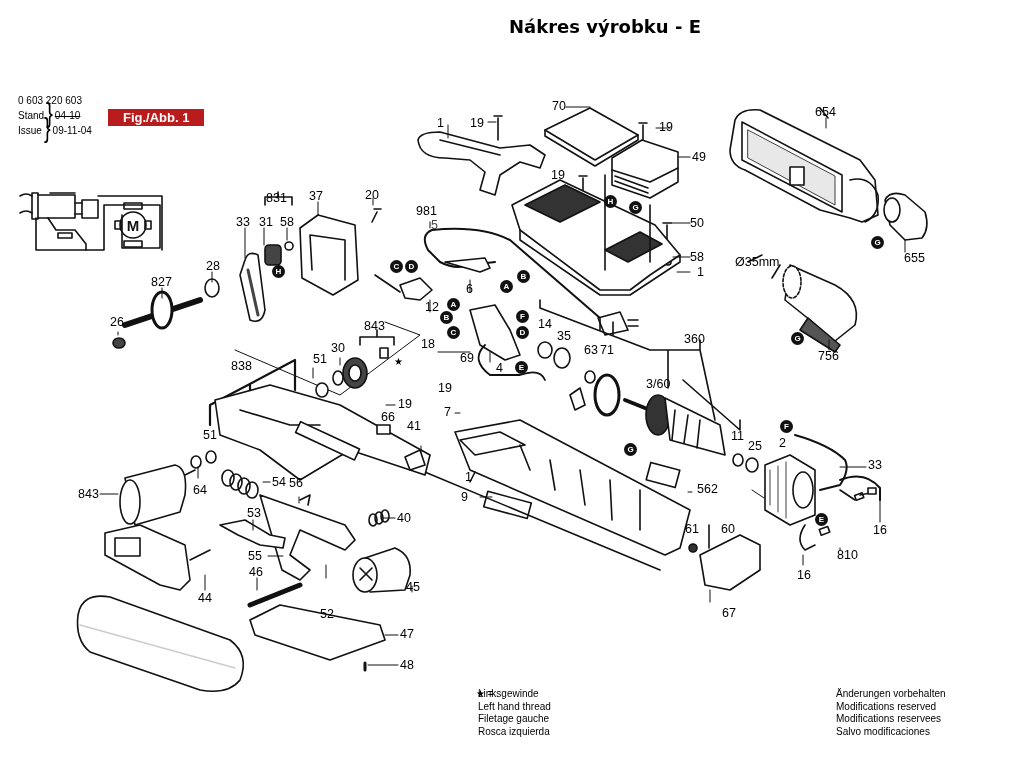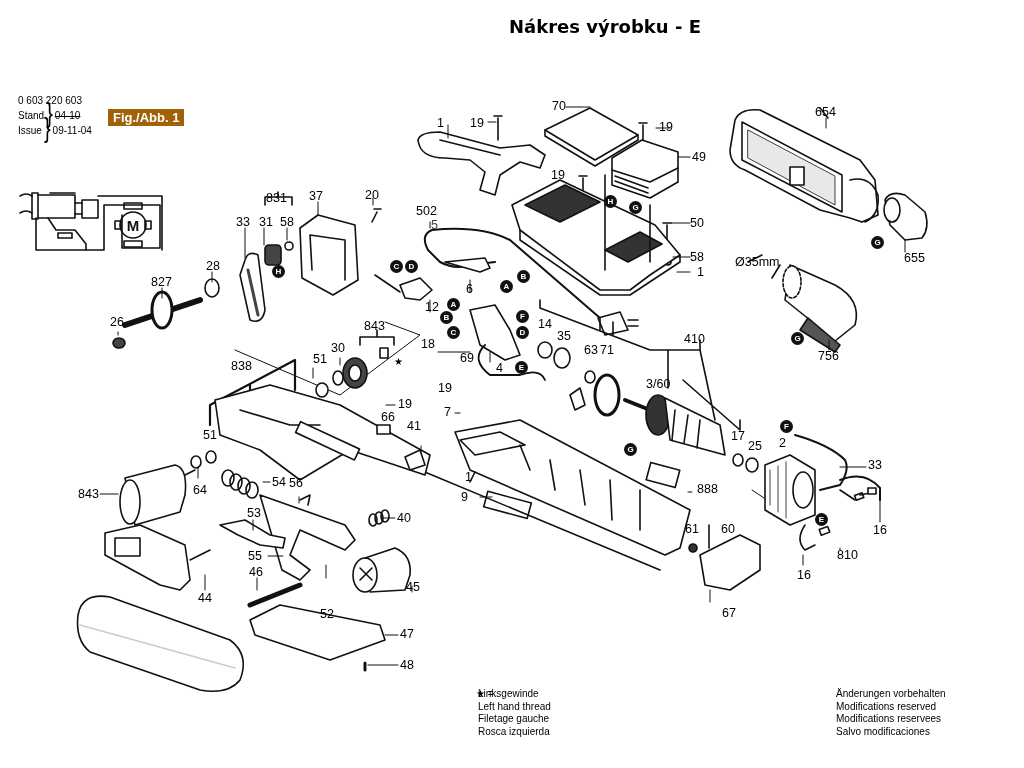--- a/index.html
+++ b/index.html
@@ -4,22 +4,22 @@
 <style>
   html, body { margin:0; padding:0; background:#ffffff; }
   body { width:1024px; height:768px; position:relative; overflow:hidden;
          font-family:"Liberation Sans", sans-serif; color:#000; }
   #title { position:absolute; left:0; width:1210px; top:16px; text-align:center;
            font-family:"DejaVu Sans", sans-serif; font-weight:bold; font-size:18px; }
   #docinfo { position:absolute; left:18px; top:95px; font-size:10px; line-height:12px; }
   #docinfo .row { white-space:nowrap; }
   #docinfo .brace { display:inline-block; font-size:20px; line-height:10px; transform:scaleY(1.4); margin:0 2px; }
   #docinfo .strike { text-decoration:line-through; }
-  #figbadge { position:absolute; left:108px; top:109px; background:#a16207; color:#fff;
-              font-weight:bold; font-size:13px; padding:1px 5px; }
+  #figbadge { position:absolute; left:108px; top:109px; background:#b91c1c; color:#fff;
+              font-weight:bold; font-size:13px; padding:1px 15px; }
   #diagram { position:absolute; left:0; top:0; }
   .lbl { position:absolute; font-size:12.5px; font-weight:normal; white-space:nowrap; line-height:13px; }
   .ref { position:absolute; width:13px; height:13px; border-radius:50%; background:#111; color:#fff;
          font-size:8px; font-weight:bold; text-align:center; line-height:13px; }
   .legend { position:absolute; font-size:10px; line-height:12.5px; }
   #legend-left { left:478px; top:688px; }
   #legend-left .star { position:absolute; left:-2px; top:0; }
   #legend-left .lines { }
   #legend-right { left:836px; top:688px; }
 </style>
@@ -284,39 +284,39 @@
 <div class="lbl" style="left:818px;top:350px">756</div>
 <div class="lbl" style="left:266px;top:192px">831</div>
 <div class="lbl" style="left:309px;top:190px">37</div>
 <div class="lbl" style="left:365px;top:189px">20</div>
 <div class="lbl" style="left:236px;top:216px">33</div>
 <div class="lbl" style="left:259px;top:216px">31</div>
 <div class="lbl" style="left:280px;top:216px">58</div>
 <div class="lbl" style="left:206px;top:260px">28</div>
 <div class="lbl" style="left:151px;top:276px">827</div>
 <div class="lbl" style="left:110px;top:316px">26</div>
-<div class="lbl" style="left:416px;top:205px">502</div>
+<div class="lbl" style="left:416px;top:205px">981</div>
 <div class="lbl" style="left:431px;top:219px;color:#444">5</div>
 <div class="lbl" style="left:466px;top:283px">6</div>
 <div class="lbl" style="left:425px;top:301px">12</div>
 <div class="lbl" style="left:364px;top:320px">843</div>
 <div class="lbl" style="left:421px;top:338px">18</div>
 <div class="lbl" style="left:460px;top:352px">69</div>
 <div class="lbl" style="left:496px;top:362px">4</div>
 <div class="lbl" style="left:538px;top:318px">14</div>
 <div class="lbl" style="left:557px;top:330px">35</div>
 <div class="lbl" style="left:584px;top:344px">63</div>
 <div class="lbl" style="left:600px;top:344px">71</div>
-<div class="lbl" style="left:684px;top:333px">410</div>
+<div class="lbl" style="left:684px;top:333px">360</div>
 <div class="lbl" style="left:646px;top:378px">3/60</div>
-<div class="lbl" style="left:731px;top:430px">17</div>
+<div class="lbl" style="left:731px;top:430px">11</div>
 <div class="lbl" style="left:748px;top:440px">25</div>
 <div class="lbl" style="left:779px;top:437px">2</div>
 <div class="lbl" style="left:868px;top:459px">33</div>
-<div class="lbl" style="left:697px;top:483px">888</div>
+<div class="lbl" style="left:697px;top:483px">562</div>
 <div class="lbl" style="left:873px;top:524px">16</div>
 <div class="lbl" style="left:837px;top:549px">810</div>
 <div class="lbl" style="left:797px;top:569px">16</div>
 <div class="lbl" style="left:685px;top:523px">61</div>
 <div class="lbl" style="left:721px;top:523px">60</div>
 <div class="lbl" style="left:722px;top:607px">67</div>
 <div class="lbl" style="left:231px;top:360px">838</div>
 <div class="lbl" style="left:313px;top:353px">51</div>
 <div class="lbl" style="left:331px;top:342px">30</div>
 <div class="lbl" style="left:398px;top:398px">19</div>

